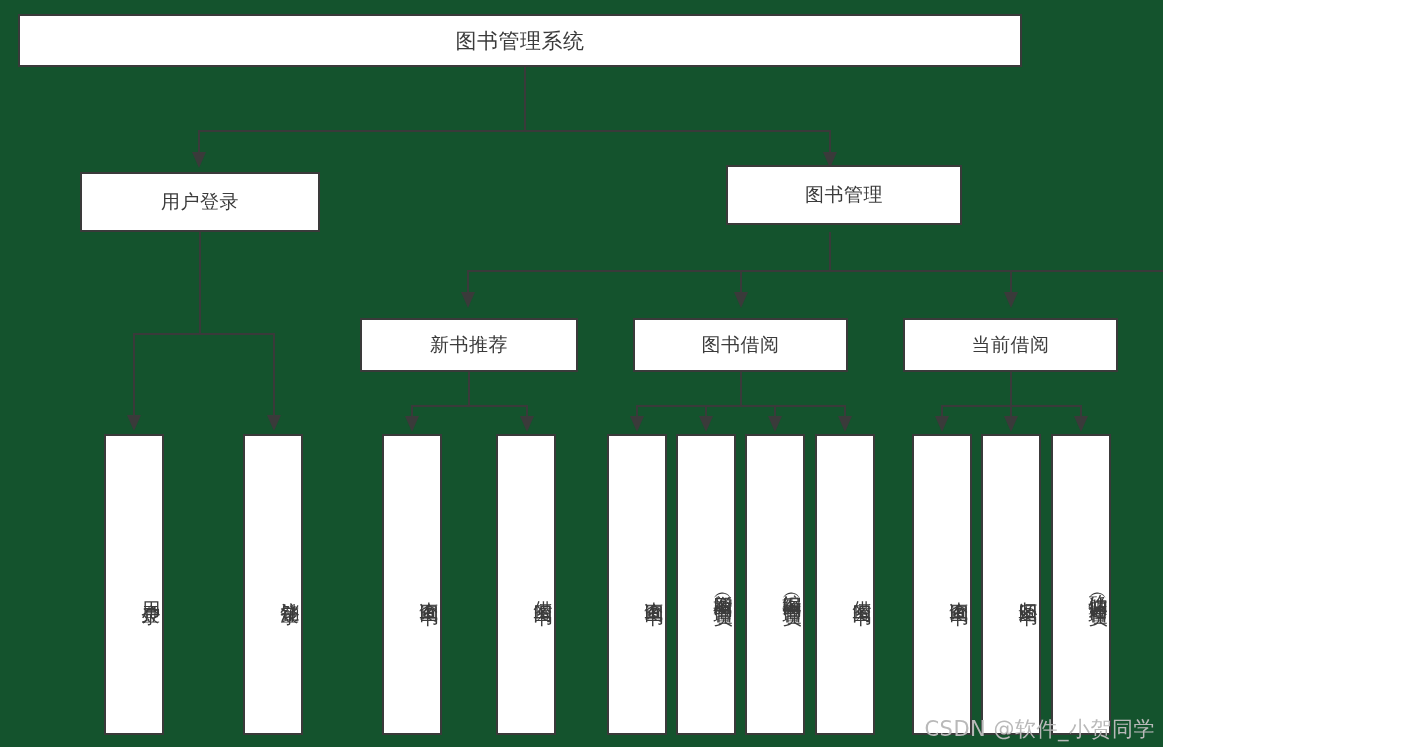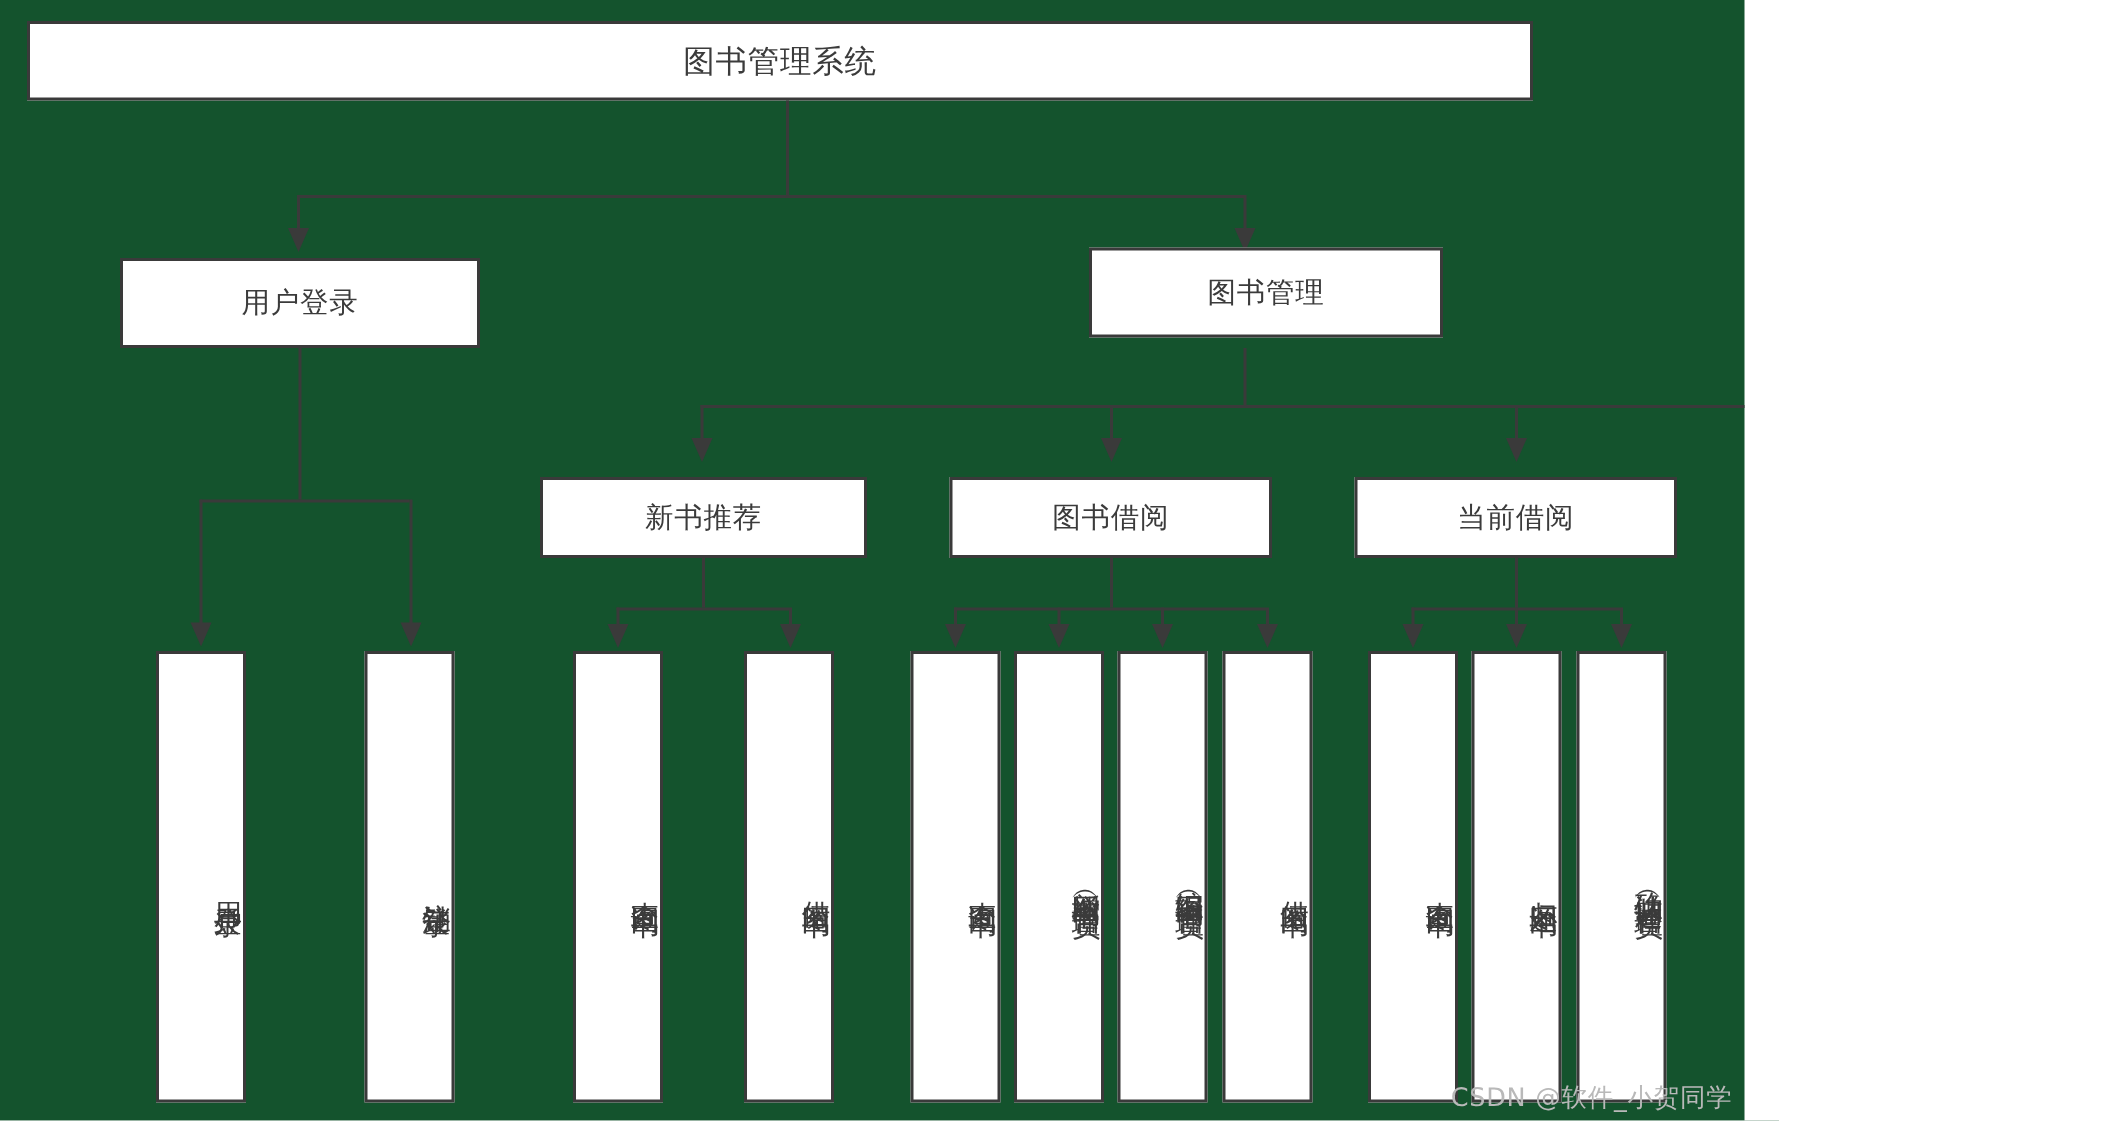--- a/index.html
+++ b/index.html
@@ -60,21 +60,21 @@
     width:0;height:0;
     border-left:7px solid transparent;
     border-right:7px solid transparent;
     border-top:16px solid #3a3a3a;
   }
   
   #watermark{
     position:absolute;
     right:8px;
     bottom:4px;
-    font-size:17px;
+    font-size:21px;
     color:#b9b9b9;
     letter-spacing:0.5px;
     white-space:nowrap;
     user-select:none;
   }
 </style>
 </head>
 <body>
 
 <div id="diagram-root">

